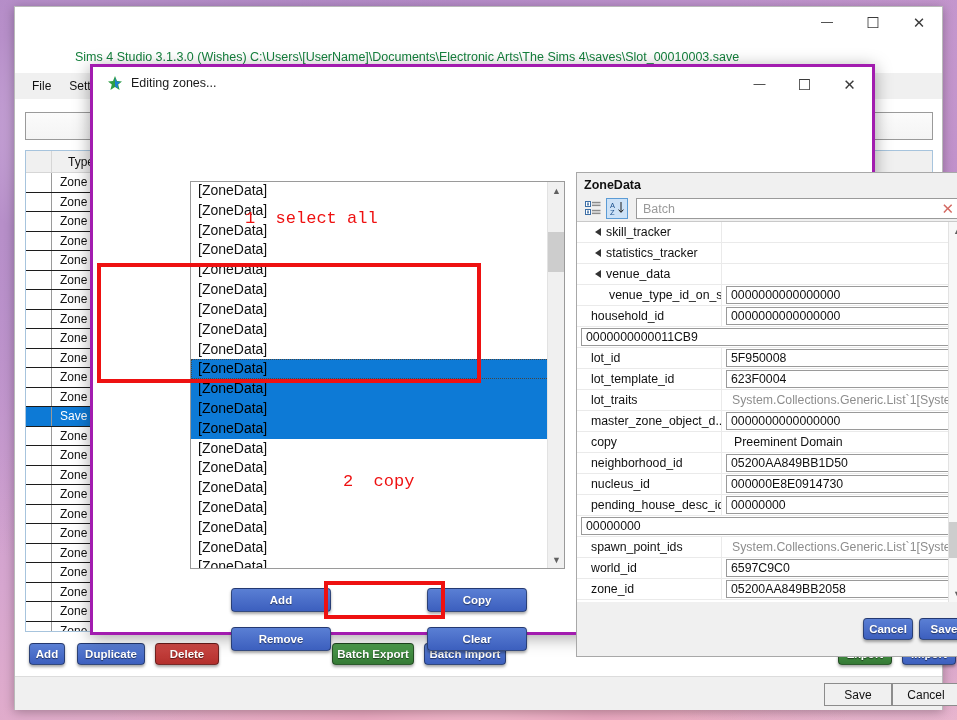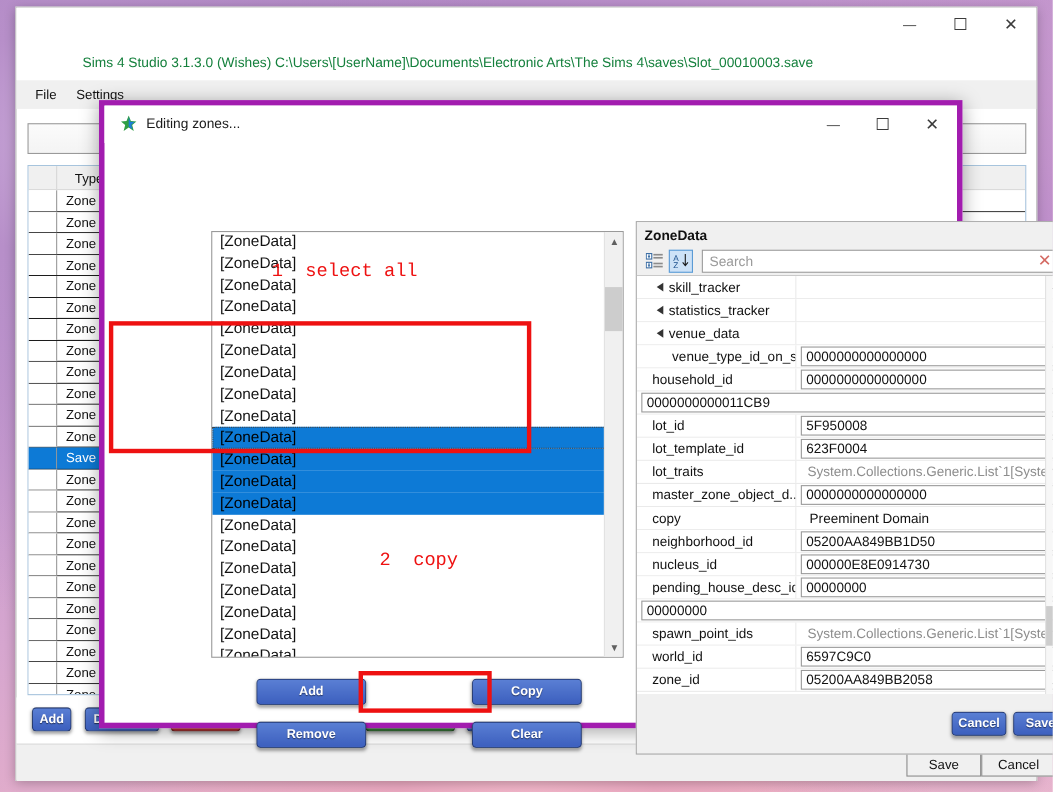--- a/index.html
+++ b/index.html
@@ -128,24 +128,24 @@
   .flat-btn {
     position: absolute; top: 6px; height: 23px; width: 68px;
     background: #f0f0f0; border: 1px solid #8c8c8c;
     font-size: 12px; color: #111;
     display: flex; align-items: center; justify-content: center;
   }
 
   
   #zones-dialog {
     position: absolute;
-    left: 90px; top: 91px;
+    left: 90px; top: 64px;
     width: 785px; height: 571px;
     background: #ffffff;
-    border: 5px solid #a21caf;
+    border: 3px solid #a21caf;
     box-shadow: 0 3px 16px rgba(0,0,0,.35);
   }
   #zones-titlebar {
     height: 34px; position: relative; background: #ffffff;
   }
   #zones-icon {
     position: absolute; left: 14px; top: 9px; width: 16px; height: 16px;
   }
   #zones-title-text {
     position: absolute; left: 38px; top: 9px;
@@ -555,21 +555,21 @@
         </svg>
       </div>
       <div class="tb-icon active">
         <svg width="17" height="15" viewBox="0 0 17 15">
           <text x="1" y="7" font-family="Liberation Sans, sans-serif" font-size="7.5" fill="#1b4f8c">A</text>
           <text x="1" y="14" font-family="Liberation Sans, sans-serif" font-size="7.5" fill="#1b4f8c">Z</text>
           <path d="M12 1 L12 11 M9.6 8.6 L12 11.4 L14.4 8.6" stroke="#1b1b1b" stroke-width="1" fill="none"></path>
         </svg>
       </div>
       <div id="prop-search">
-        <span id="prop-search-text">Search</span>
+        <span id="prop-search-text">Batch</span>
         <span id="prop-search-clear">✕</span>
       </div>
     </div>
 
     <div id="prop-grid">
       <div id="prop-grid-body">
           <div class="prow">
             <div class="pname lvl1">
               <span class="expander"></span>
               <span>skill_tracker</span>

